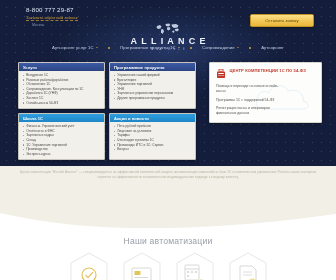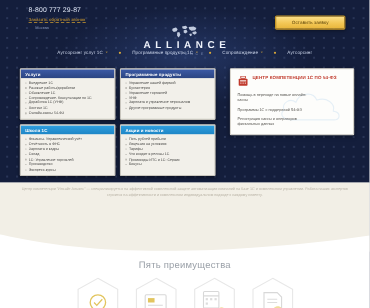--- a/index.html
+++ b/index.html
@@ -306,21 +306,21 @@
     </div>
   </div>
 
   <div class="cream">
     <svg class="cream-wave" viewBox="0 0 336 16" preserveAspectRatio="none">
       <path d="M0 0 C60 14 120 16 168 15 C220 14 280 9 336 1 L336 16 L0 16 Z" fill="#ffffff"></path>
     </svg>
   </div>
   <div class="intro">Центр компетенции "Инсайт Альянс" — специализируется на эффективной комплексной защите автоматизации компаний на базе 1С и комплексном управлении. Работа наших экспертов строится на эффективности и комплексном индивидуальном подходе к каждому клиенту.</div>
 
-  <div class="adv-title">Пять преимущества</div>
+  <div class="adv-title">Наши автоматизации</div>
   <div class="hexrow">
 
     <svg class="hex" viewBox="0 0 40 44">
       <path d="M20 1 L38 11 L38 33 L20 43 L2 33 L2 11 Z" fill="none" stroke="#e7e7e7" stroke-width="1"></path>
       <circle cx="20" cy="23" r="7" fill="none" stroke="#e2c55f" stroke-width="1.2"></circle>
       <path d="M16.5 23 L19 25.6 L24 20" fill="none" stroke="#e2c55f" stroke-width="1.2"></path>
     </svg>
 
     <svg class="hex" viewBox="0 0 40 44">
       <path d="M20 1 L38 11 L38 33 L20 43 L2 33 L2 11 Z" fill="none" stroke="#e7e7e7" stroke-width="1"></path>

